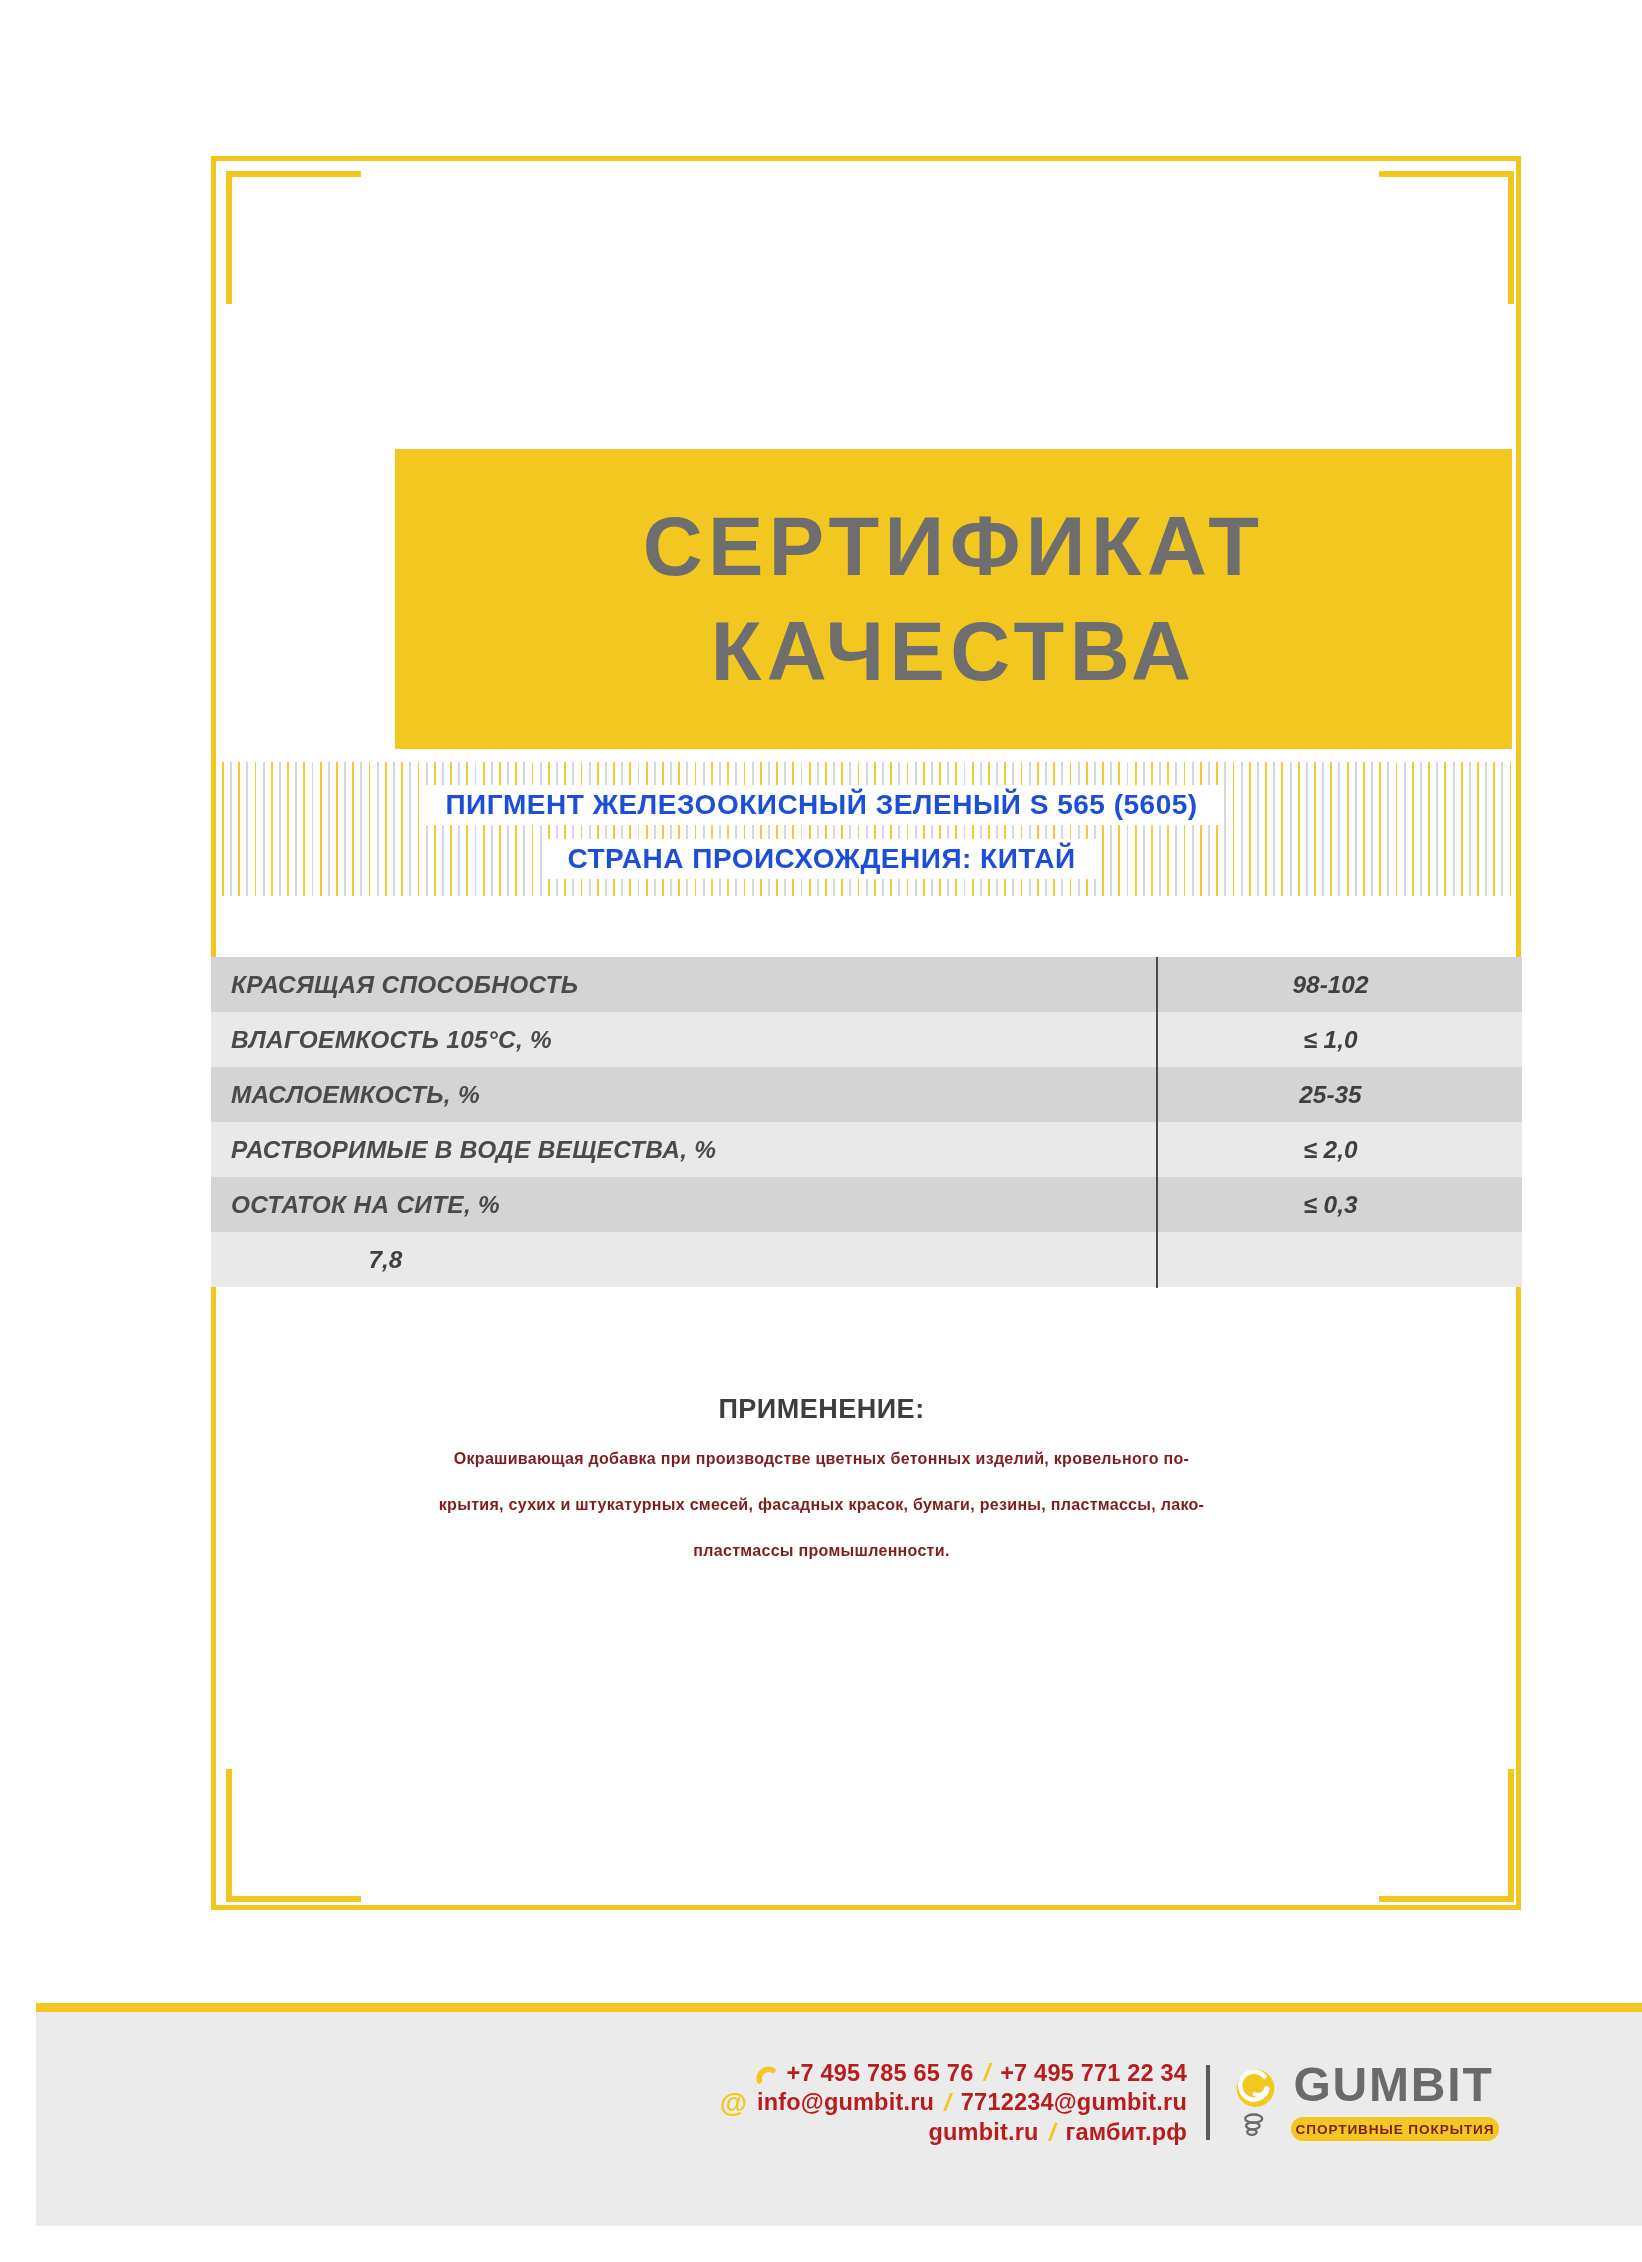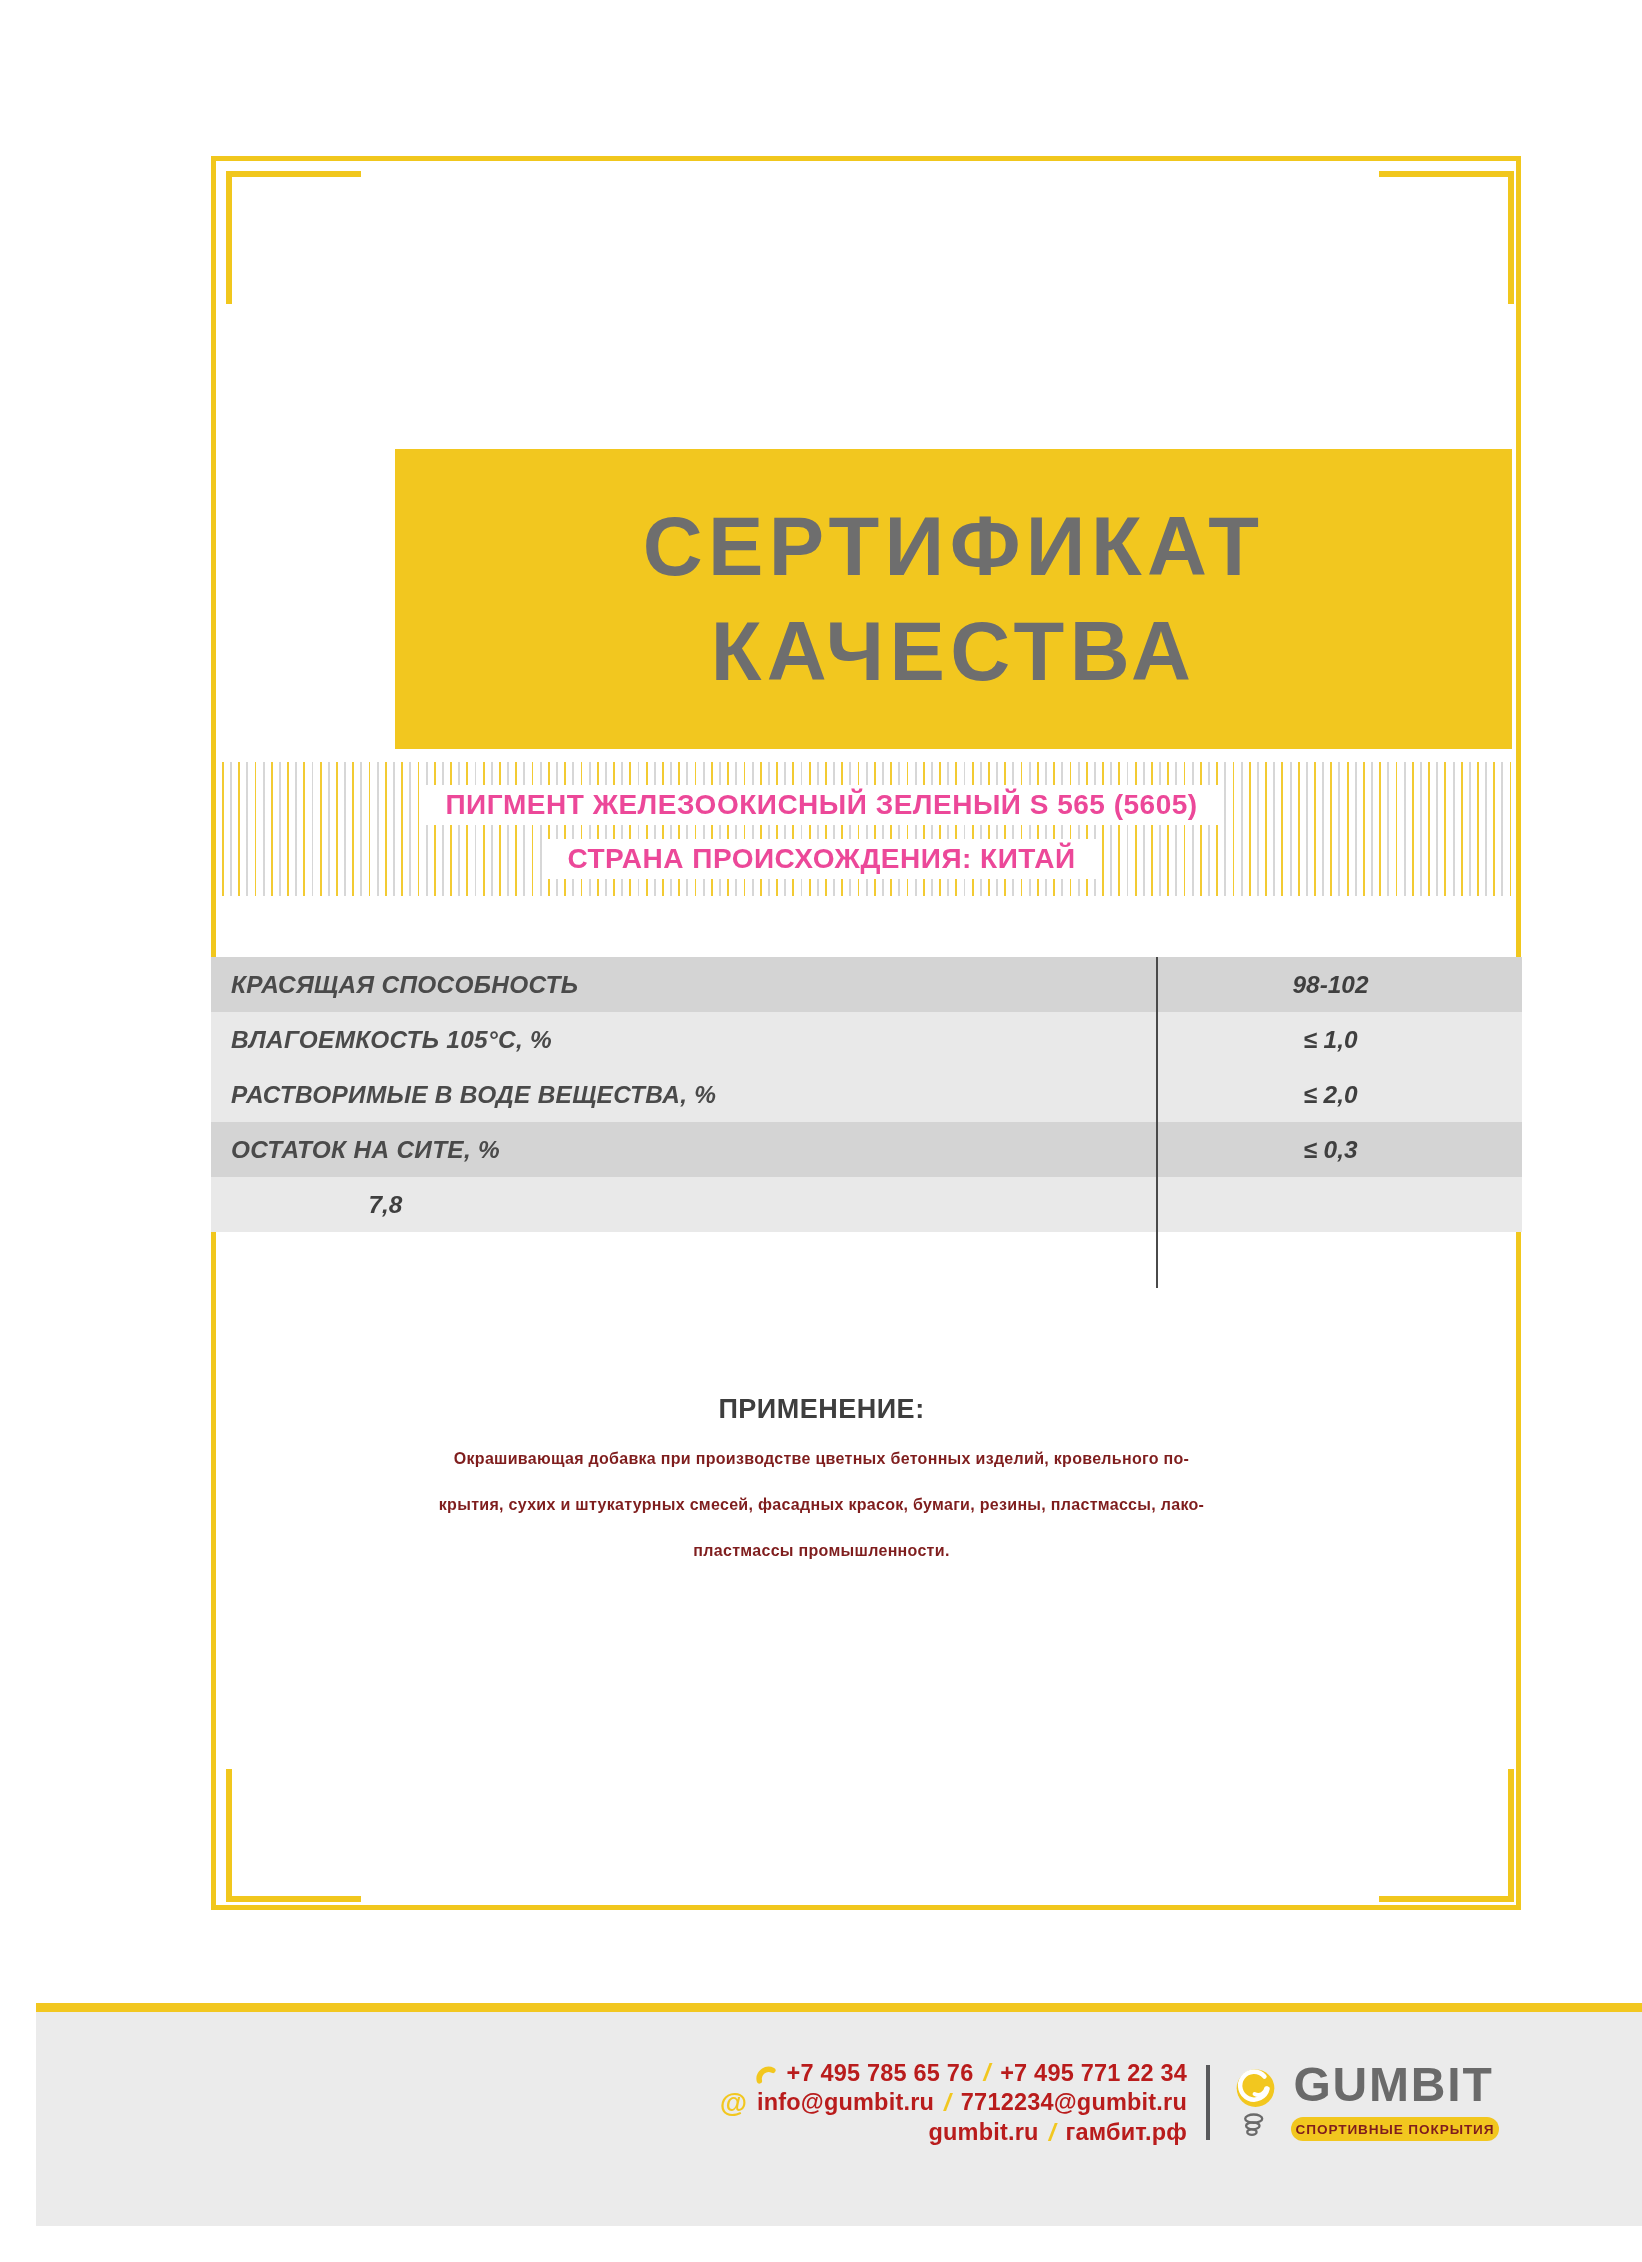--- a/index.html
+++ b/index.html
@@ -29,21 +29,21 @@
   
   .hatch-band{
     position:absolute;left:222px;top:762px;width:1289px;height:134px;
     background-image:
       repeating-linear-gradient(to right, rgba(241,197,29,0.9) 0 1.8px, transparent 1.8px 16.3px),
       repeating-linear-gradient(to right, transparent 0 8.1px, rgba(175,175,175,0.5) 8.1px 10px, transparent 10px 16.3px);
   }
   .subtitle{
     position:absolute;left:50%;transform:translateX(-50%);
     background:#ffffff;padding:0 22px;white-space:nowrap;
-    font-size:28px;font-weight:bold;color:#ec4899;line-height:40px;letter-spacing:0.5px;
+    font-size:28px;font-weight:bold;color:#1d4ed8;line-height:40px;letter-spacing:0.5px;
   }
   .subtitle.l1{top:785px;}
   .subtitle.l2{top:839px;}
   
   .props-table{position:absolute;left:211px;top:957px;width:1311px;}
   .prop-row{display:flex;height:55px;align-items:center;font-style:italic;}
   .prop-row.dark{background:#d4d4d4;}
   .prop-row.light{background:#e9e9e9;}
   .prop-label{
     width:925px;padding-left:20px;font-size:24.4px;font-weight:bold;color:#4a4a4a;
@@ -108,20 +108,24 @@
 
   <div class="props-table">
     <div class="prop-row dark">
       <div class="prop-label">КРАСЯЩАЯ СПОСОБНОСТЬ</div>
       <div class="prop-value">98-102</div>
     </div>
     <div class="prop-row light">
       <div class="prop-label">ВЛАГОЕМКОСТЬ 105°С, %</div>
       <div class="prop-value">≤ 1,0</div>
     </div>
+    <div class="prop-row dark">
+      <div class="prop-label">МАСЛОЕМКОСТЬ, %</div>
+      <div class="prop-value">25-35</div>
+    </div>
     <div class="prop-row light">
       <div class="prop-label">РАСТВОРИМЫЕ В ВОДЕ ВЕЩЕСТВА, %</div>
       <div class="prop-value">≤ 2,0</div>
     </div>
     <div class="prop-row dark">
       <div class="prop-label">ОСТАТОК НА СИТЕ, %</div>
       <div class="prop-value">≤ 0,3</div>
     </div>
     <div class="prop-row light">
       <div class="prop-value">7,8</div>

